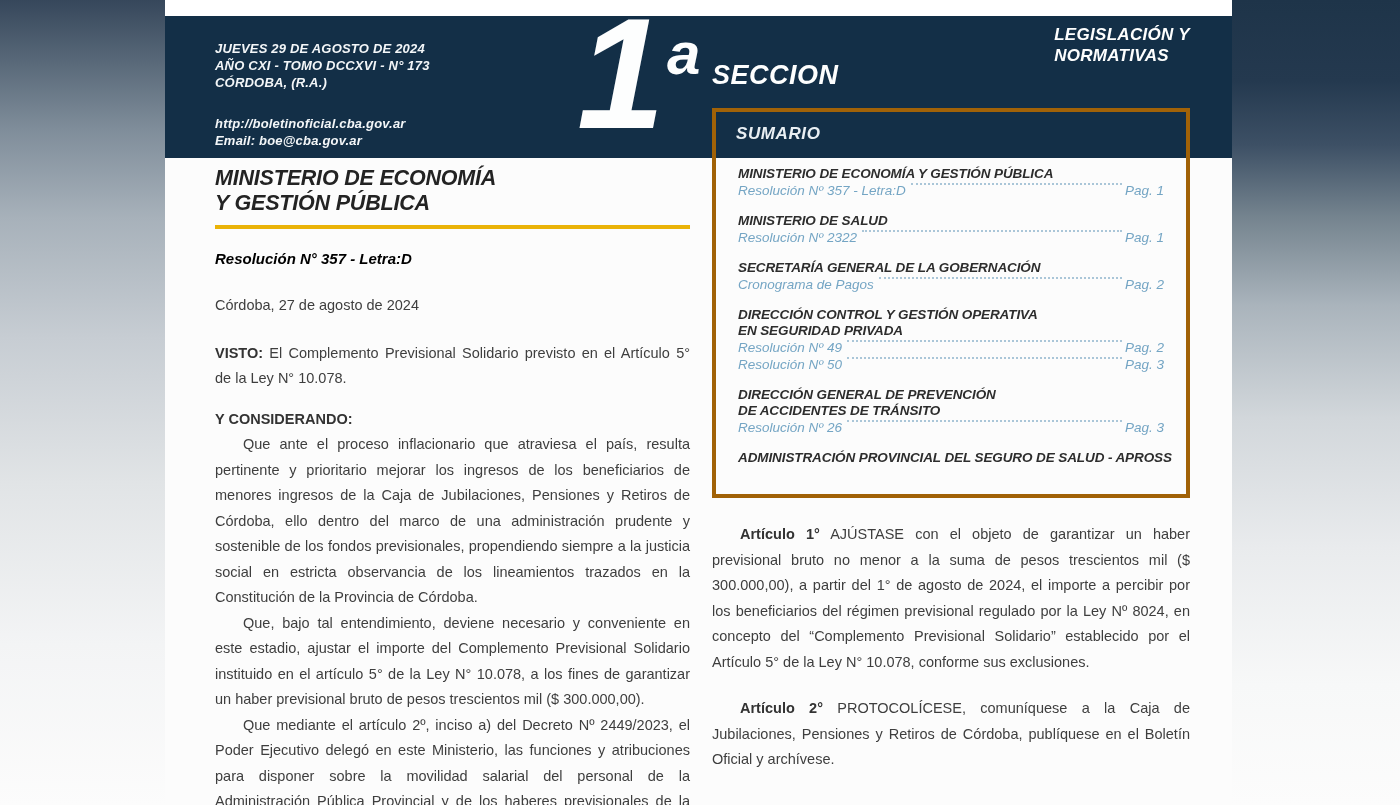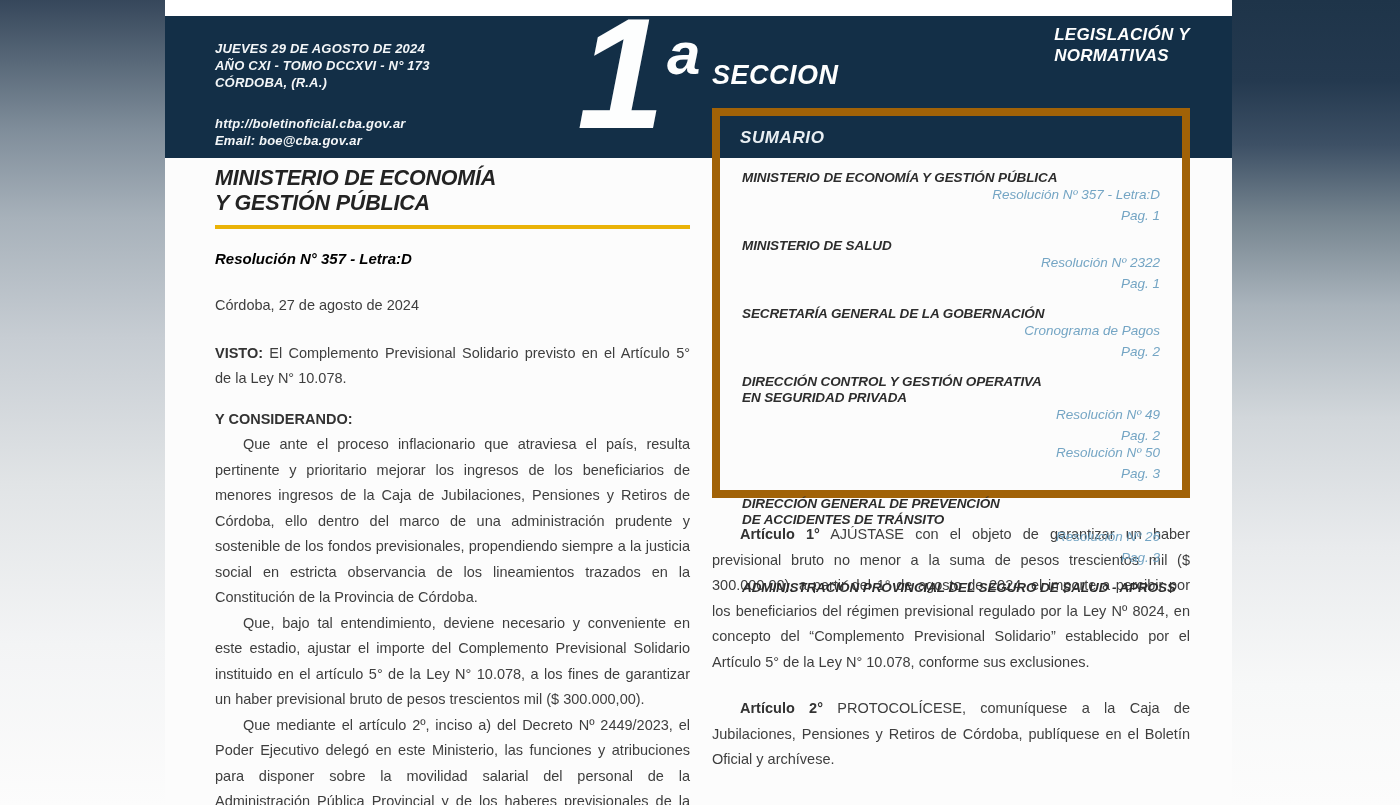--- a/index.html
+++ b/index.html
@@ -38,28 +38,28 @@
   .masthead-info .group2 { margin-top: 24px; }
   .section-mark { position: absolute; left: 412px; top: -22px; color: #fdfefe; font-weight: bold; font-style: italic; }
   .section-number { font-size: 158px; line-height: 158px; display: inline-block; }
   .section-ordinal { font-size: 60px; line-height: 60px; display: inline-block; vertical-align: top; margin: 30px 0 0 2px; }
   .section-word { position: absolute; left: 547px; top: 44px; font-size: 27px; font-weight: bold; font-style: italic; color: #fdfefe; letter-spacing: 0.5px; }
   .edition-label { position: absolute; right: 42px; top: 8px; text-align: left; font-size: 17px; line-height: 21px; font-weight: bold; font-style: italic; color: #fdfefe; letter-spacing: 0.3px; }
 
   
   .sumario-box {
     position: absolute; left: 547px; top: 92px; width: 478px; height: 390px;
-    border: 8px solid #a16207; background: transparent; z-index: 5;
+    border: 4px solid #a16207; background: transparent; z-index: 5;
   }
   .sumario-title { margin: 12px 0 0 20px; font-size: 17px; font-weight: bold; font-style: italic; color: #e9eff3; letter-spacing: 0.6px; }
   .toc { margin: 22px 22px 0 22px; }
   .toc-entry { margin-bottom: 14px; }
   .toc-heading { font-size: 13.5px; line-height: 16px; font-weight: bold; font-style: italic; color: #2d2d2d; letter-spacing: -0.1px; }
   .toc-heading span { display: block; white-space: nowrap; }
-  .toc-item { display: flex; align-items: flex-end; font-size: 13.5px; line-height: 16px; font-style: italic; color: #74a5c4; margin-top: 1px; flex-direction: column; }
+  .toc-item { display: flex; align-items: flex-start; font-size: 13.5px; line-height: 16px; font-style: italic; color: #74a5c4; margin-top: 1px; }
   .toc-dots { flex: 1; border-bottom: 2px dotted #aac6d8; margin: 0 3px 3px 5px; }
   .toc-page { white-space: nowrap; }
 
   
   .col-left { position: absolute; left: 50px; top: 150px; width: 475px; color: #3e3e3e; }
   .ministry-heading {
     font-size: 21.5px; line-height: 25px; font-weight: bold; font-style: italic; color: #232323;
     padding-bottom: 9px; border-bottom: 4px solid #eab308; letter-spacing: -0.2px;
   }
   .ministry-heading span { display: block; }

